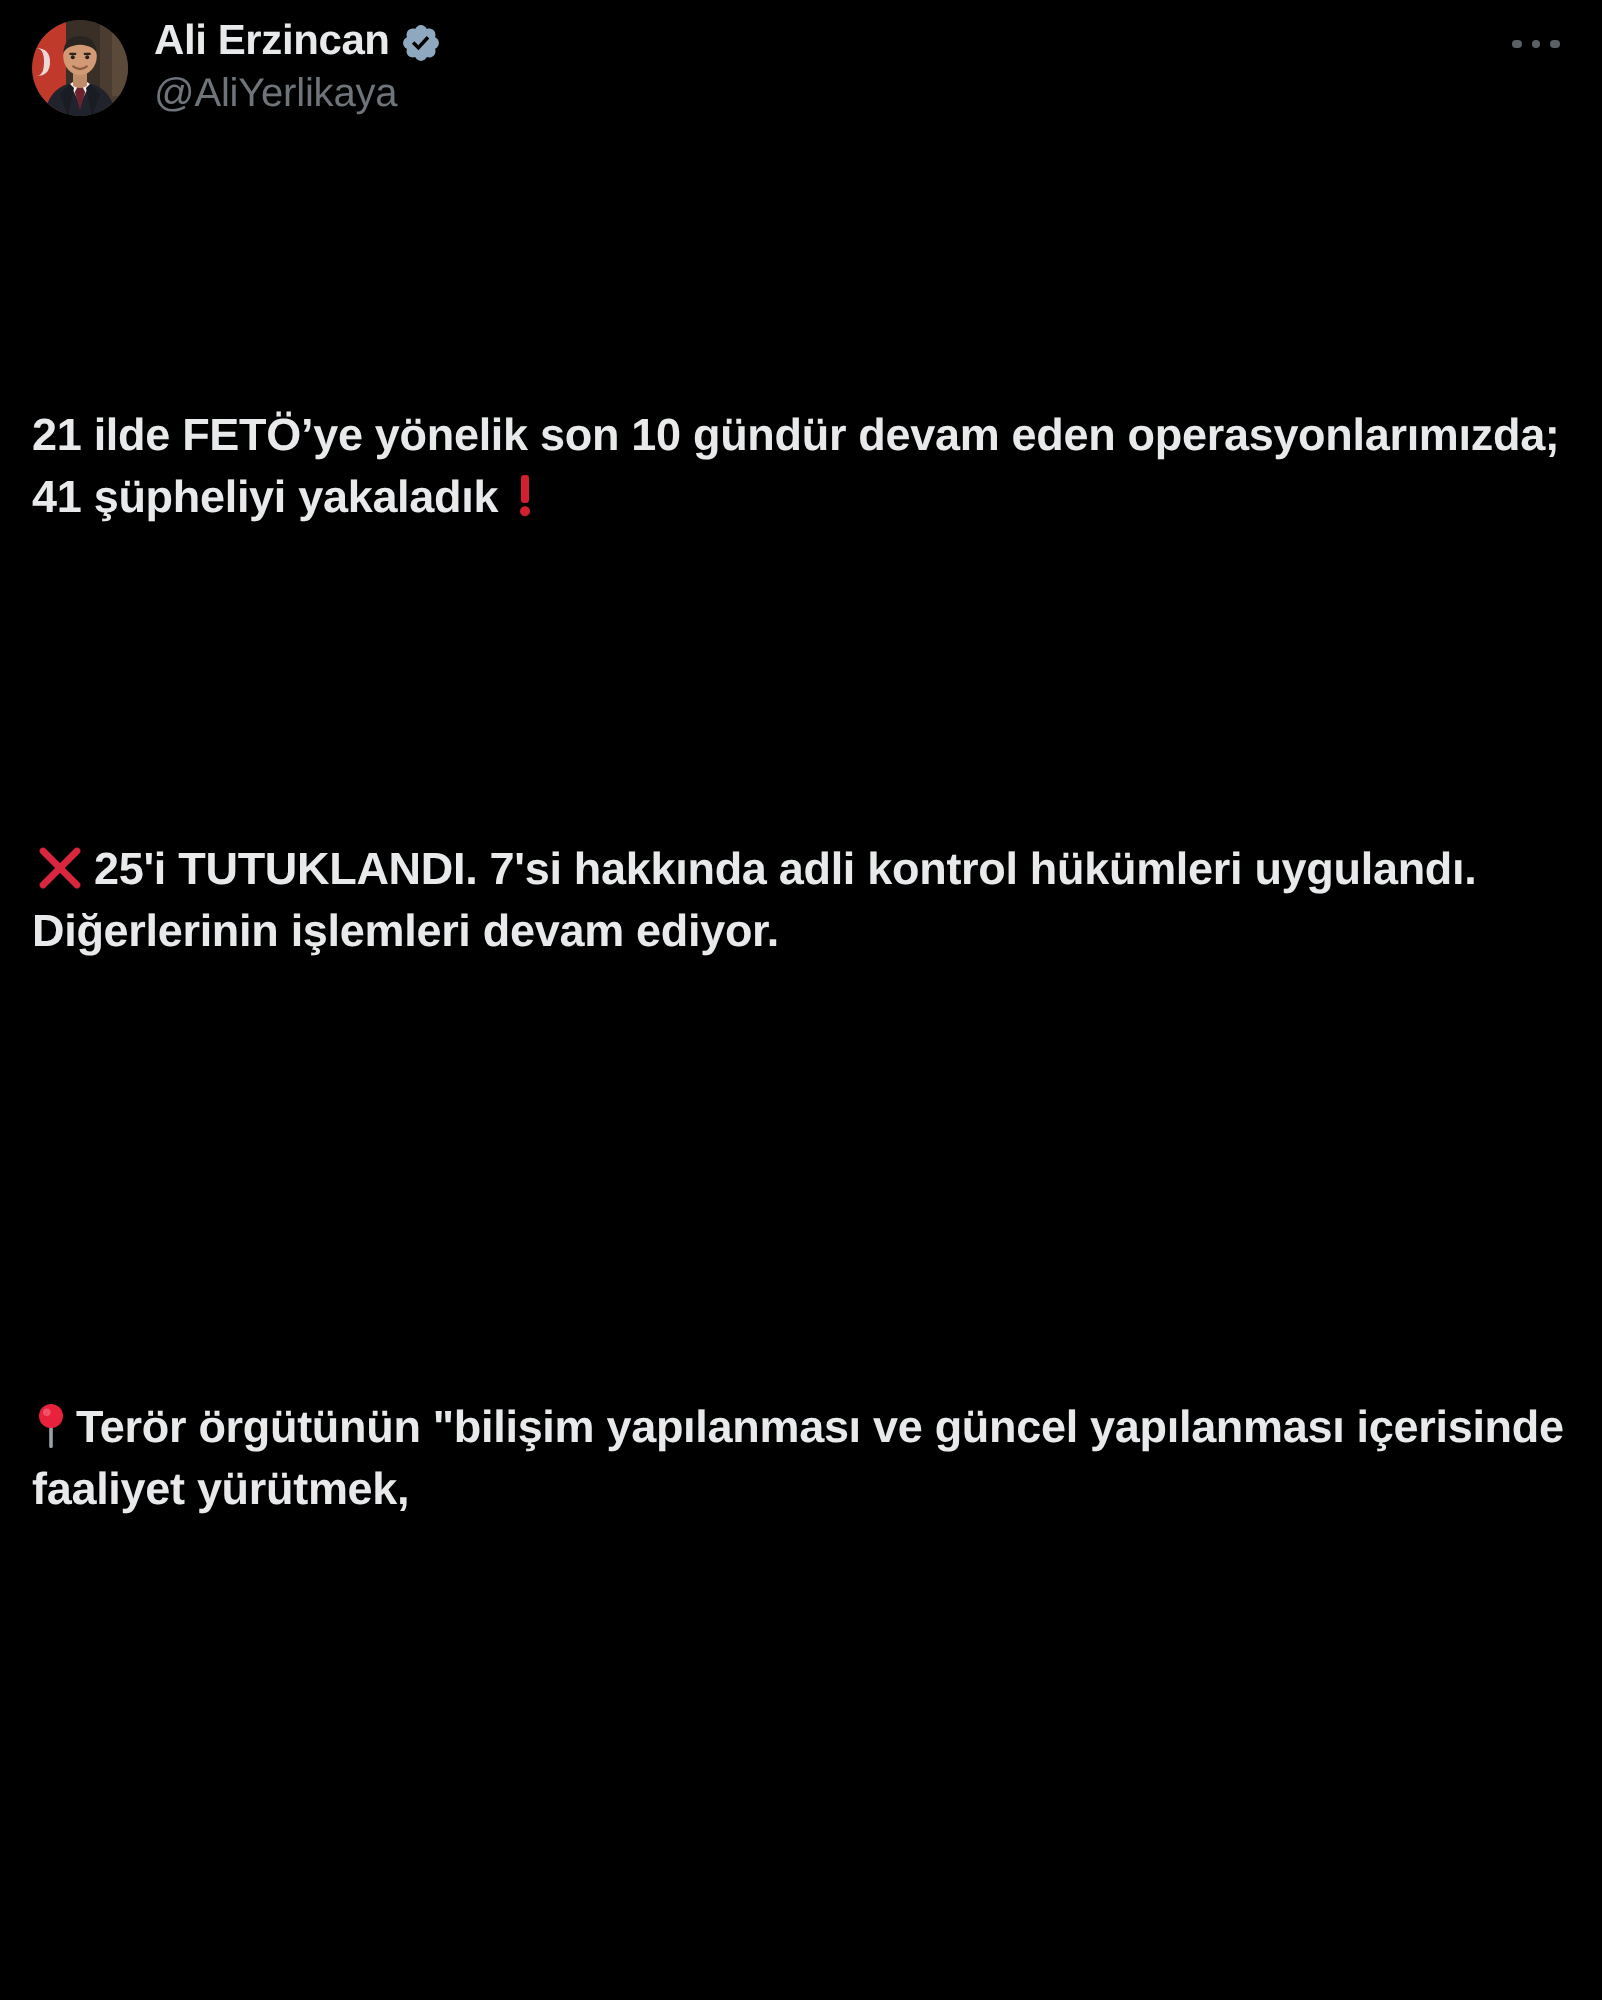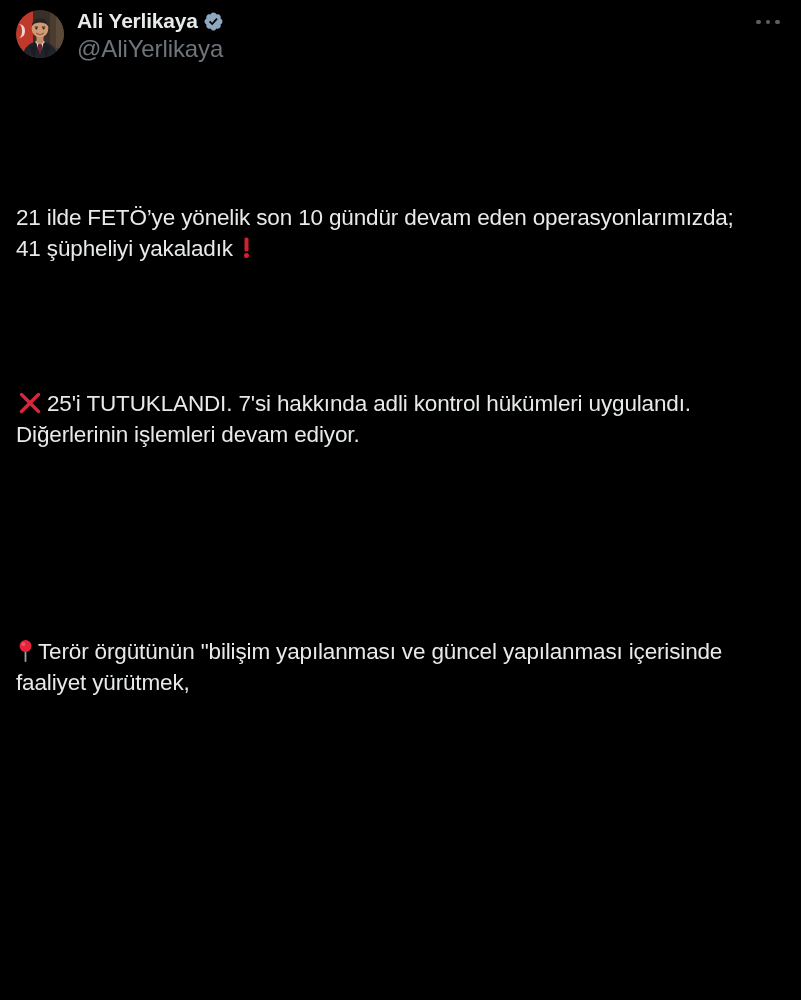--- a/index.html
+++ b/index.html
@@ -74,21 +74,21 @@
   .verified-badge {
     width: 21px;
     height: 21px;
     display: inline-block;
     flex: 0 0 21px;
     margin-top: 1px;
   }
   .verified-badge svg { display: block; width: 21px; height: 21px; }
 
   .handle {
-    font-size: 24px;
+    font-size: 20px;
     color: #6e7479;
     letter-spacing: -0.1px;
     margin-top: 2px;
     white-space: nowrap;
   }
 
   .more-menu {
     position: absolute;
     right: 16px;
     top: 10px;
@@ -117,22 +117,23 @@
     color: #e7e9ea;
     letter-spacing: -0.15px;
     white-space: pre-wrap;
     word-wrap: break-word;
   }
 
   .para {
     margin: 0;
     padding: 0;
     white-space: pre-wrap;
-  }
-  .para.spacer-before { }
+    font-weight: bold;
+  }
+  .para.spacer-before { margin-top: 31px; }
 
   
   .emj {
     display: inline-block;
     vertical-align: -3px;
     width: 22px;
     height: 22px;
     margin: 0 1px;
   }
   .emj svg { display: block; width: 100%; height: 100%; }
@@ -186,21 +187,21 @@
           <path d="M20.6 23.2 q3.4 2.6 6.8 0" stroke="#8a5a42" stroke-width="1.1" fill="none" stroke-linecap="round"></path>
 
           <path d="M19 32 l-5 5 l4 11 l3 -14z" fill="#191c23"></path>
           <path d="M29 32 l5 5 l-4 11 l-3 -14z" fill="#191c23"></path>
         </g>
       </svg>
     </div>
 
     <div class="identity">
       <div class="name-row">
-        <span class="display-name">Ali Yerlikaya</span>
+        <span class="display-name">Ali Erzincan</span>
         <span class="verified-badge">
           <svg viewBox="0 0 22 22" xmlns="http://www.w3.org/2000/svg" aria-hidden="true">
             <path fill="#8ea9bf" d="M20.396 11c-.018-.646-.215-1.275-.57-1.816-.354-.54-.852-.972-1.438-1.246.223-.607.27-1.264.14-1.897-.131-.634-.437-1.218-.882-1.687-.47-.445-1.053-.75-1.687-.882-.633-.13-1.29-.083-1.897.14-.273-.587-.704-1.086-1.245-1.44S11.647 1.62 11 1.604c-.646.017-1.273.213-1.813.568s-.969.854-1.24 1.44c-.608-.223-1.267-.272-1.902-.14-.635.13-1.22.436-1.69.882-.445.47-.749 1.055-.878 1.688-.13.633-.08 1.29.144 1.896-.587.274-1.087.705-1.443 1.245-.356.54-.555 1.17-.574 1.817.02.647.218 1.276.574 1.817.356.54.856.972 1.443 1.245-.224.606-.274 1.263-.144 1.896.13.634.433 1.218.877 1.688.47.443 1.054.747 1.687.878.633.132 1.29.084 1.897-.136.274.586.705 1.084 1.245 1.439.54.354 1.17.551 1.816.569.647-.016 1.276-.213 1.817-.567s.972-.854 1.245-1.44c.604.239 1.266.296 1.903.164.636-.132 1.22-.447 1.68-.905.458-.459.772-1.044.904-1.68s.075-1.299-.165-1.903c.586-.274 1.084-.705 1.439-1.246.354-.54.551-1.17.569-1.816zM9.662 14.85l-3.429-3.428 1.293-1.302 2.072 2.072 4.4-4.794 1.347 1.246z"></path>
           </svg>
         </span>
       </div>
       <div class="handle">@AliYerlikaya</div>
     </div>
 
     <div class="more-menu">

